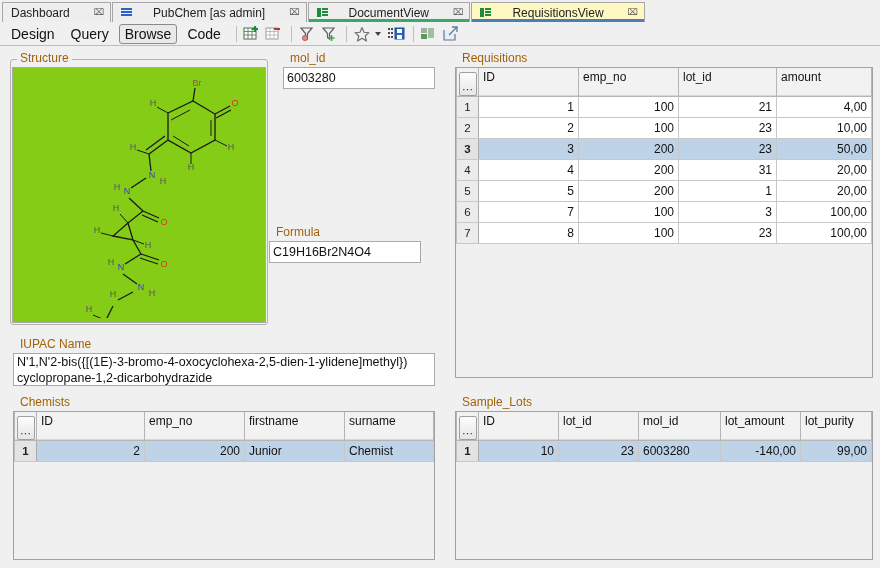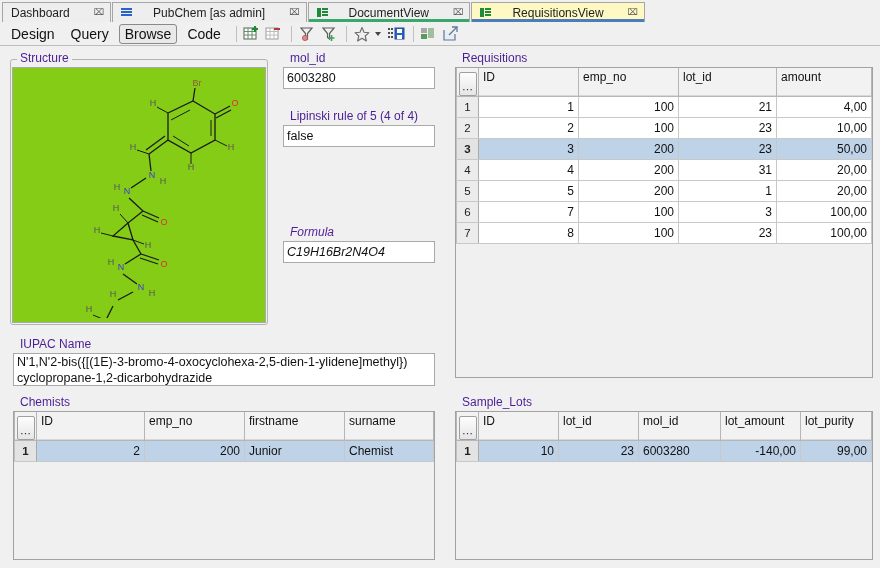--- a/index.html
+++ b/index.html
@@ -96,21 +96,21 @@
   
   .grp { position:absolute; }
   .grp > .gbox {
     position:absolute; left:0; right:0; top:7px; bottom:0;
     border:1px solid #b4b4b4; border-radius:3px;
     background:transparent;
   }
   .grp > .glabel {
     position:absolute; left:7px; top:0px;
     background:#f0f0f0; padding:0 3px;
-    font-size:12px; color:#4c1d95; line-height:13px;
+    font-size:12px; color:#a16207; line-height:13px;
     z-index:2; white-space:nowrap;
   }
   .grp > .gcontent { position:absolute; left:1px; right:1px; top:15px; bottom:2px; }
 
   
   .field {
     position:absolute; left:2px; right:2px; top:0;
     height:22px; background:#ffffff;
     border:1px solid #a9a9a9;
     box-sizing:border-box;
@@ -431,30 +431,23 @@
   </div>
 
   <div class="grp" style="left:280px; top:52px; width:158px; height:35px;">
     <div class="gbox" style="border:none;"></div>
     <div class="glabel">mol_id</div>
     <div class="gcontent">
       <div class="field">6003280</div>
     </div>
   </div>
 
-  <div class="grp" style="left:280px; top:110px; width:158px; height:35px;">
-    <div class="gbox" style="border:none;"></div>
-    <div class="glabel">Lipinski rule of 5 (4 of 4)</div>
-    <div class="gcontent">
-      <div class="field">false</div>
-    </div>
-  </div>
-
-
-  <div class="grp" style="left:280px; top:226px; width:158px; height:35px;font-style:italic;">
+
+
+  <div class="grp" style="left:266px; top:226px; width:158px; height:35px;">
     <div class="gbox" style="border:none;"></div>
     <div class="glabel">Formula</div>
     <div class="gcontent">
       <div class="field">C19H16Br2N4O4</div>
     </div>
   </div>
 
   <div class="grp" style="left:10px; top:338px; width:428px; height:48px;">
     <div class="gbox" style="border:none;"></div>
     <div class="glabel">IUPAC Name</div>

